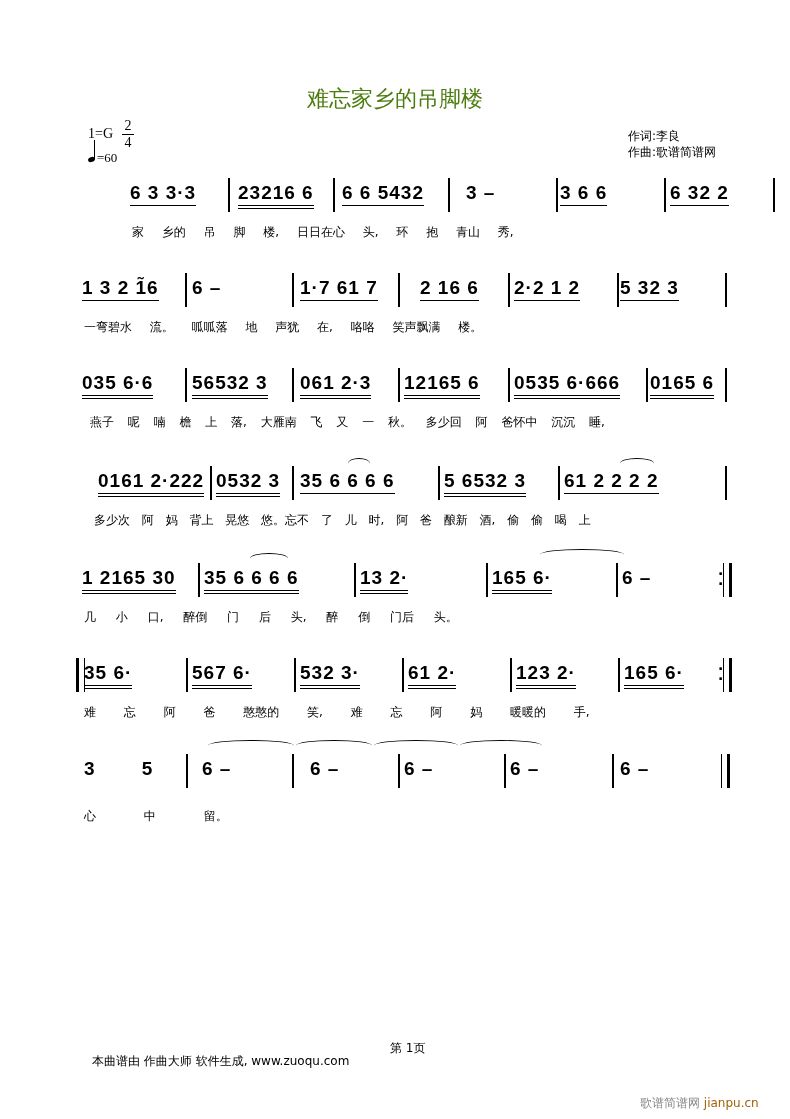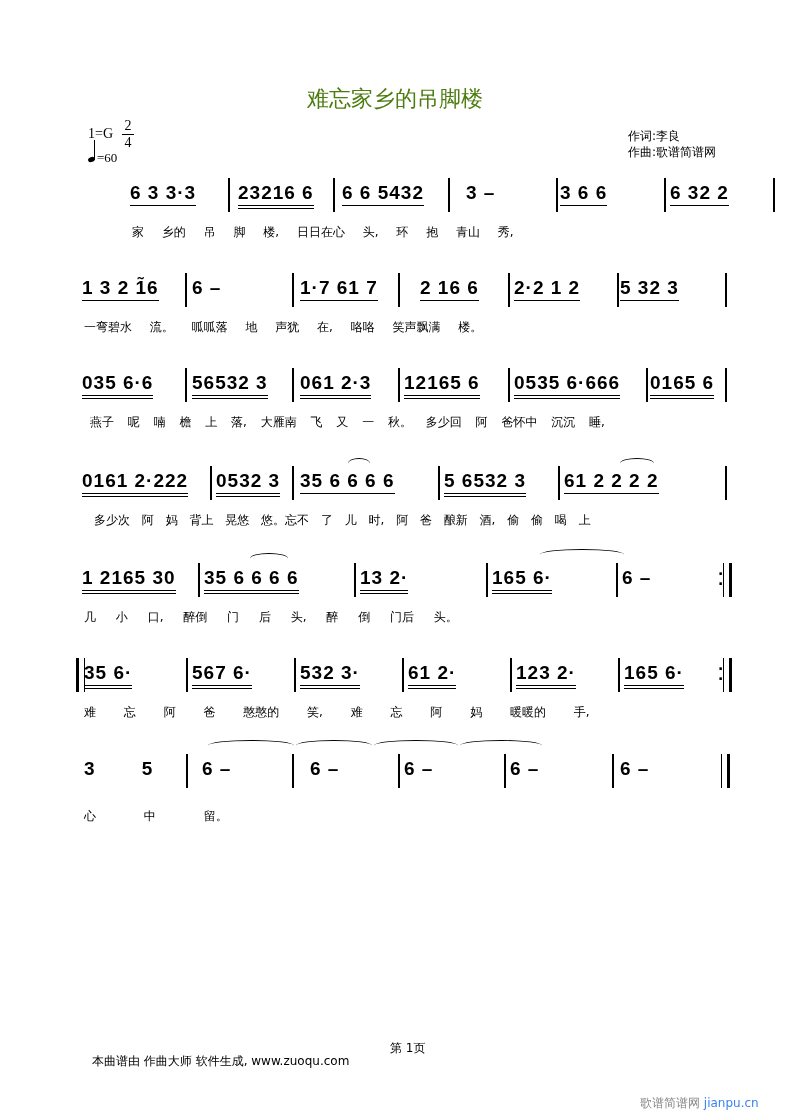--- a/index.html
+++ b/index.html
@@ -17,21 +17,21 @@
   .u1{border-bottom:1.5px solid #000;padding-bottom:1px;}
   .u2{border-bottom:4px double #000;padding-bottom:1px;}
   .barline{position:absolute;top:-4px;width:1.5px;height:34px;background:#000;}
   .dbl{position:absolute;top:-4px;width:5px;height:34px;border-left:1.5px solid #000;border-right:3px solid #000;}
   .lyr{position:absolute;top:42px;font-size:12px;letter-spacing:0;}
   .tie{position:absolute;border-top:1.2px solid #000;border-radius:50% 50% 0 0;height:10px;}
   .rep{position:absolute;top:2px;font-size:14px;font-weight:bold;line-height:10px;}
   .footer{position:absolute;left:92px;top:1053px;font-size:12px;}
   .page{position:absolute;left:390px;top:1040px;font-size:12px;}
   .wm{position:absolute;left:640px;top:1095px;font-size:12px;color:#888;}
-  .wm span{color:#3b82f6;}
+  .wm span{color:#a16207;}
 </style>
 </head>
 <body>
 
 <div class="title">难忘家乡的吊脚楼</div>
 <div class="keysig">1=G</div>
 <div class="timesig">
   <div>2</div>
   <div class="bar">4</div>
 </div>
@@ -91,21 +91,21 @@
     <span class="n u2" style="left:434px">0535 6·666</span>
     <span class="barline" style="left:566px"></span>
     <span class="n u2" style="left:570px">0165 6</span>
     <span class="barline" style="left:645px"></span>
   </div>
   <div class="lyr" style="left:10px;word-spacing:10px">燕子 呢 喃 檐 上 落, 大雁南 飞 又 一 秋。 多少回 阿 爸怀中 沉沉 睡,</div>
 </div>
 
 <div class="row" style="top:470px;">
   <div class="notes">
-    <span class="n u2" style="left:2px">0161 2·222</span>
+    <span class="n u2" style="left:18px">0161 2·222</span>
     <span class="barline" style="left:130px"></span>
     <span class="n u2" style="left:136px">0532 3</span>
     <span class="barline" style="left:212px"></span>
     <span class="tie" style="left:268px;top:-12px;width:22px"></span>
     <span class="n u1" style="left:220px">35 6 6 6 6</span>
     <span class="barline" style="left:358px"></span>
     <span class="n u2" style="left:364px">5 6532 3</span>
     <span class="barline" style="left:478px"></span>
     <span class="tie" style="left:540px;top:-12px;width:34px"></span>
     <span class="n u1" style="left:484px">61 2 2 2 2</span>

